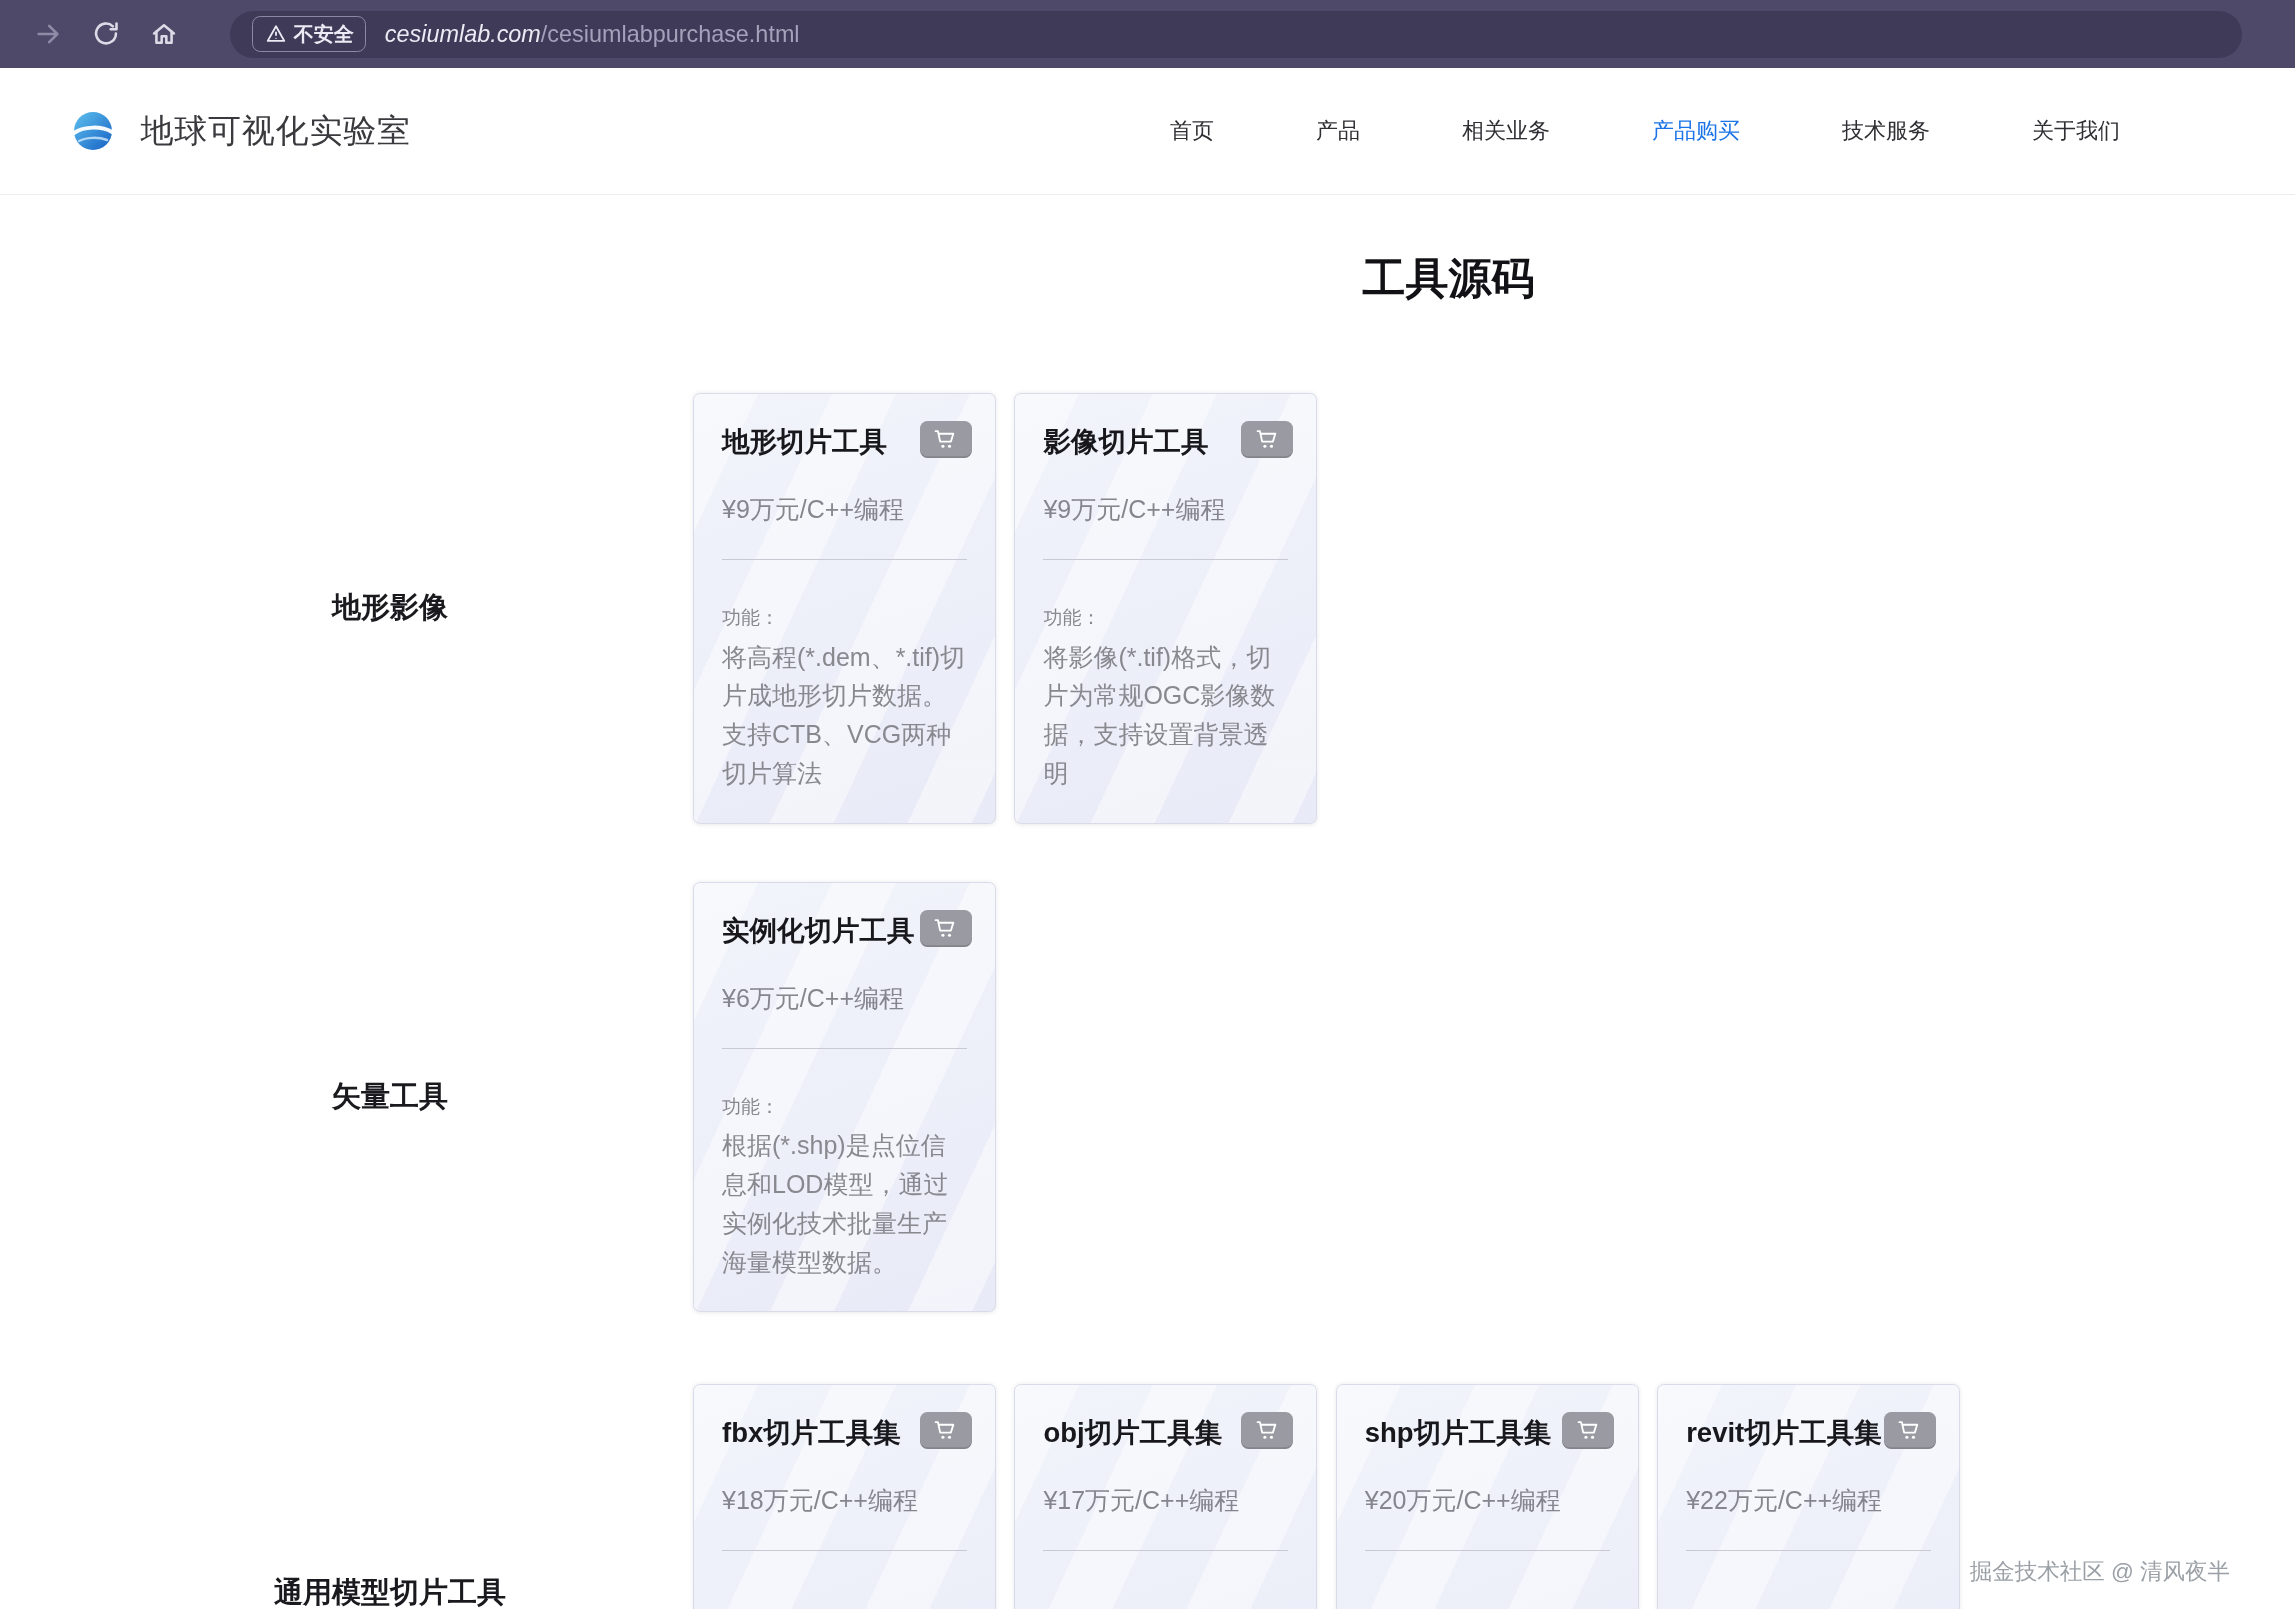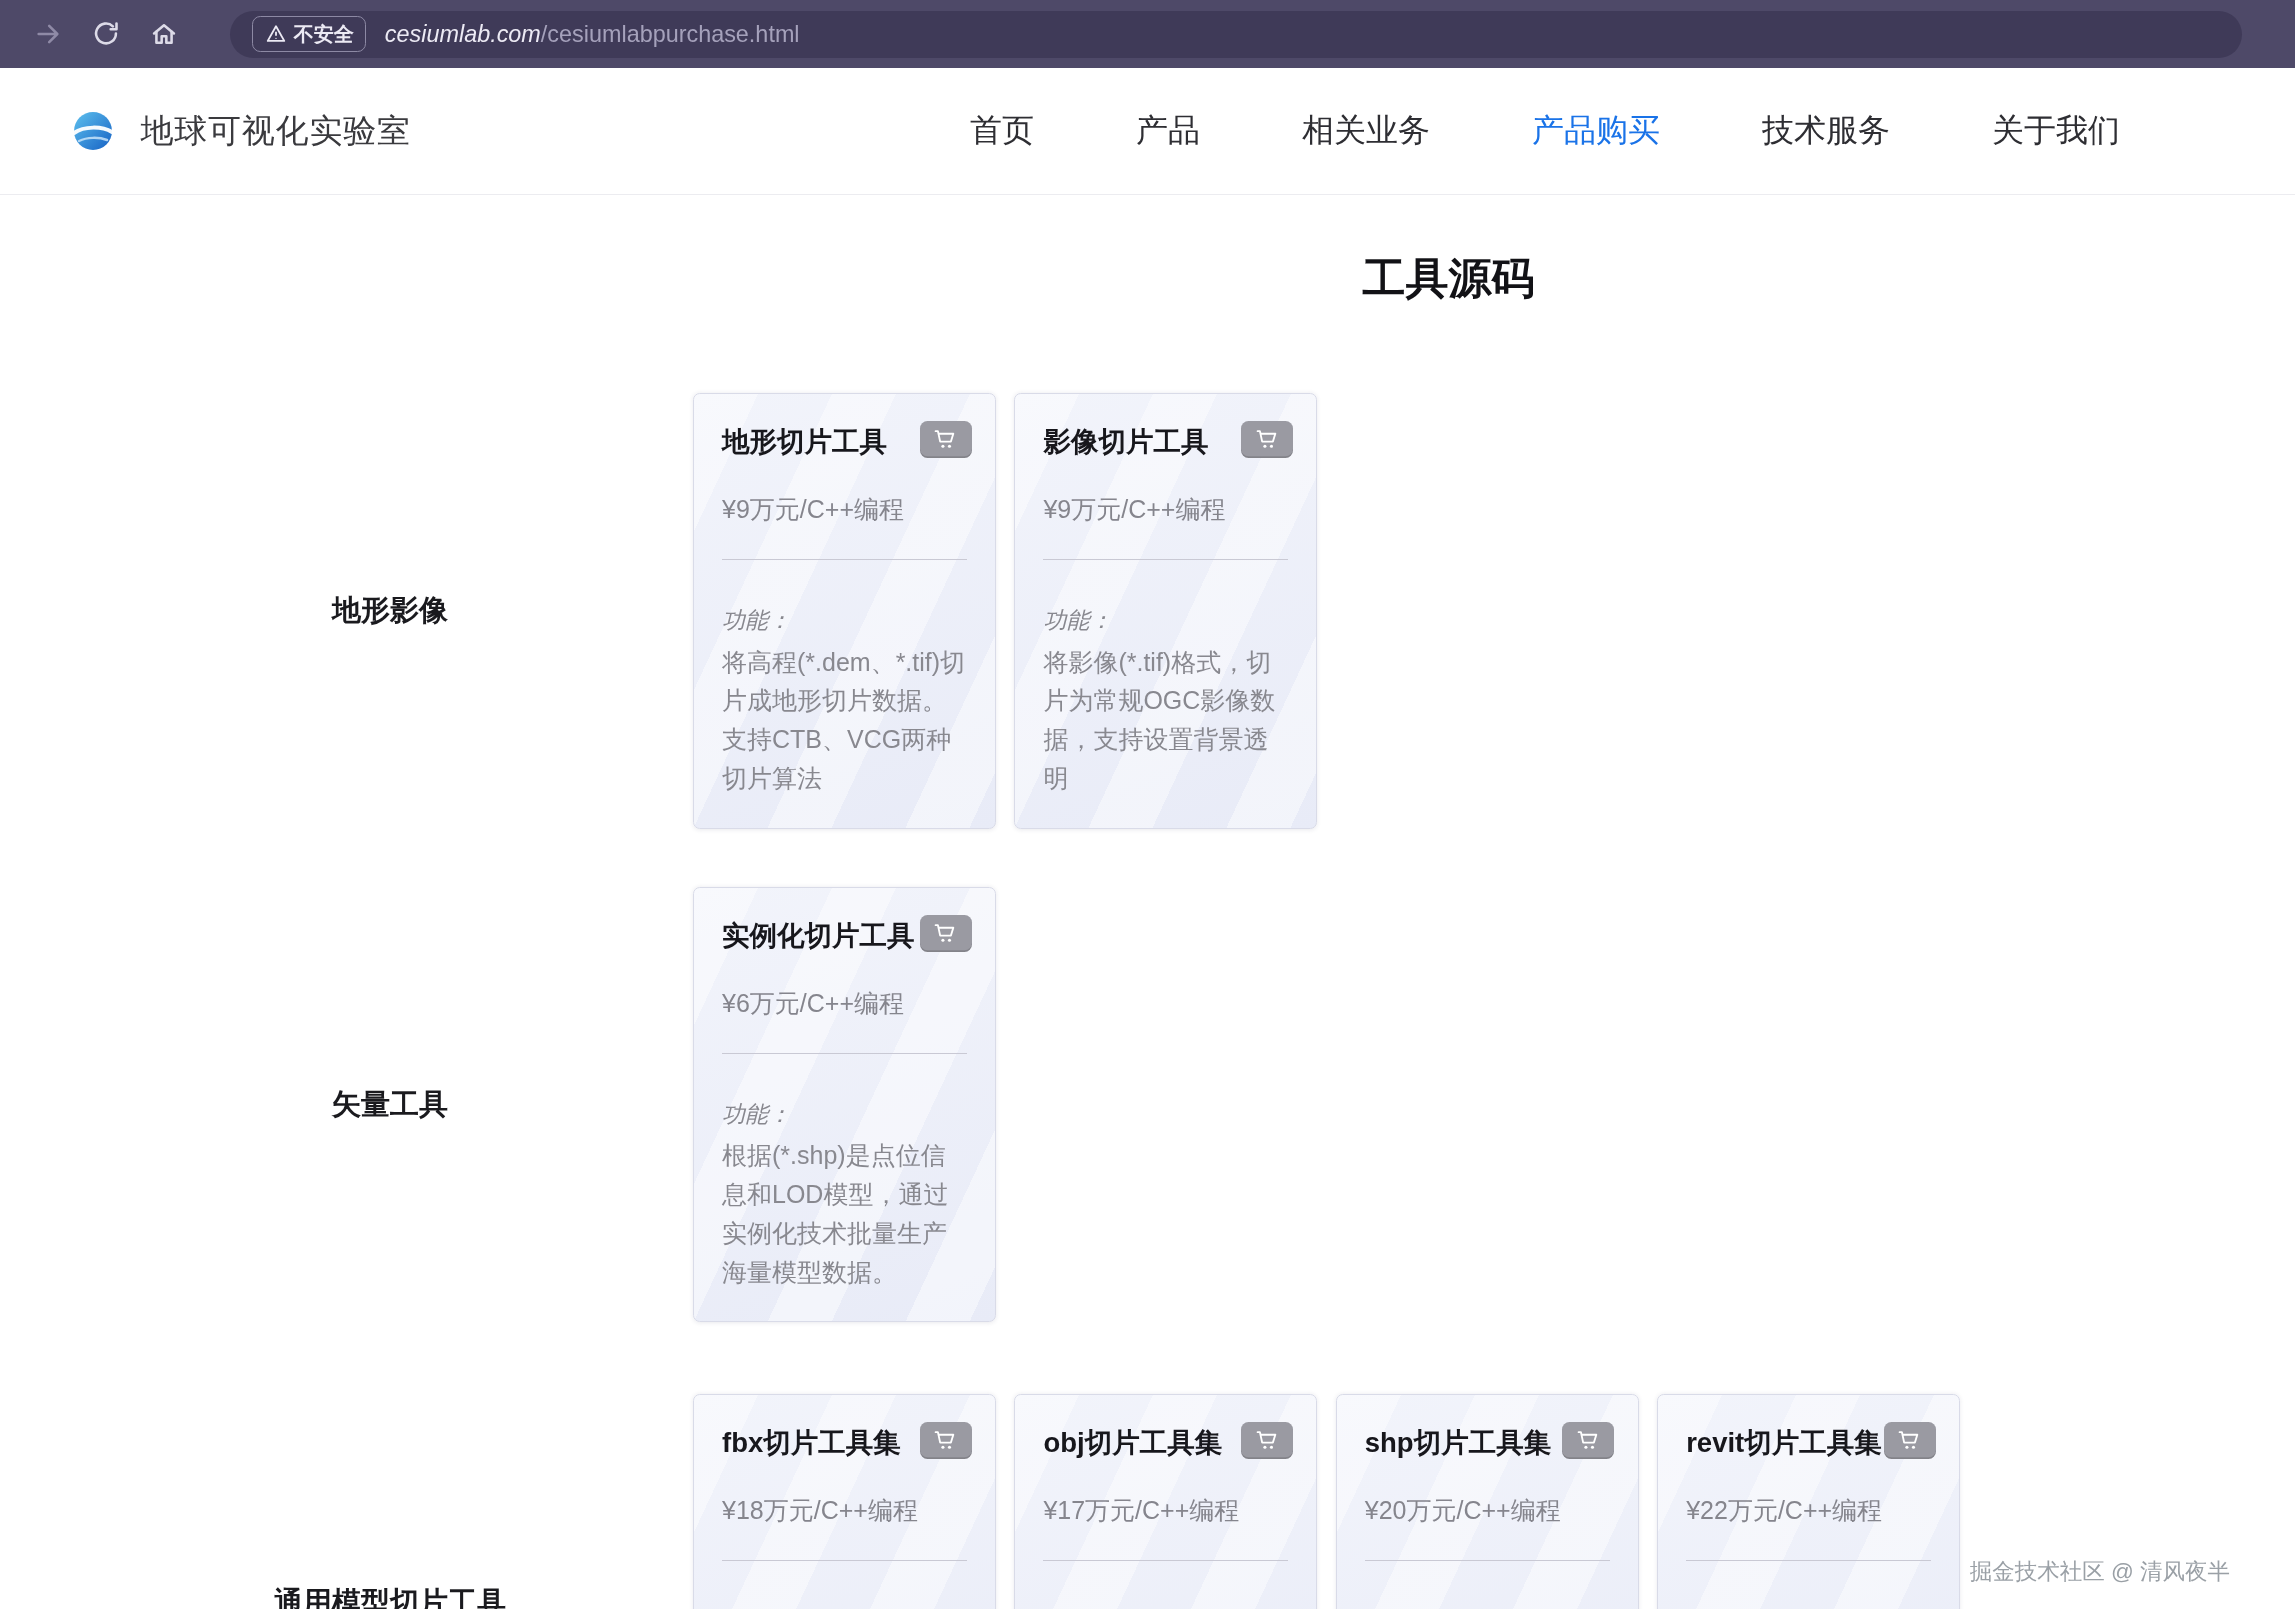--- a/index.html
+++ b/index.html
@@ -20,21 +20,21 @@
   .url { margin-left:18.4px; font-size:23.4px; }
   .url-domain { color:#eceaf4;font-style:italic; }
   .url-path { color:#a5a1bb; }
 
   
   .site-header { height:127px; background:#fff; display:flex; align-items:center;
     padding-left:69px; border-bottom:0.8px solid #ececf0; }
   .logo { width:48px; height:48px; }
   .brand { margin-left:23.4px; font-size:33px; color:#3a3a3e; letter-spacing:0.8px; }
   .nav { margin-left:auto; margin-right:175px; display:flex; gap:102px; }
-  .nav-item { font-size:32px; color:#2e2e33; cursor:pointer; white-space:nowrap; }
+  .nav-item { font-size:22px; color:#2e2e33; cursor:pointer; white-space:nowrap; }
   .nav-item.active { color:#1a73e8; }
 
   
   .page-title-wrap { margin:58px 0 90px 668px; width:1561px; text-align:center; }
   .page-title { font-size:43px; line-height:50px; font-weight:700; color:#121216; }
 
   .section-row { display:flex; align-items:center; }
   .row1 { margin-top:0; }
   .row2 { margin-top:58px; }
   .row3 { margin-top:72px; }
@@ -47,21 +47,21 @@
     background:
       repeating-linear-gradient(115deg, rgba(255,255,255,0.45) 0 58px, rgba(233,236,248,0) 58px 125px),
       linear-gradient(160deg,#f2f4fb,#e8ebf7); }
   .card-title { font-size:27.5px; font-weight:700; color:#17171c; }
   .cart-btn { position:absolute; top:27px; right:23.4px; width:52px; height:37px; background:#9a9aa2;
     border-radius:7.5px; display:flex; align-items:center; justify-content:center; cursor:pointer;
     box-shadow:inset 0 -1.7px 0 rgba(0,0,0,0.15); }
   .cart-btn svg { width:25px; height:25px; }
   .card-price { margin-top:33px; font-size:25px; color:#85858d; }
   .card-divider { margin-top:33px; border-top:1.7px solid #c9c9d4; }
-  .card-func { margin-top:45px; font-size:23px; color:#88888f;font-style:italic; }
+  .card-func { margin-top:45px; font-size:19px; color:#88888f; }
   .card-desc { margin-top:6.7px; font-size:25px; color:#88888f; line-height:1.55; }
 
   .watermark { position:absolute; right:65px; bottom:22px; font-size:22.5px; color:#9aa0a6; }
 </style>
 </head>
 <body>
 
 <div class="toolbar">
   <div class="tool-icon icon-muted">
     <svg viewBox="0 0 24 24" fill="none" stroke="currentColor" stroke-width="2.2" stroke-linecap="round" stroke-linejoin="round">

